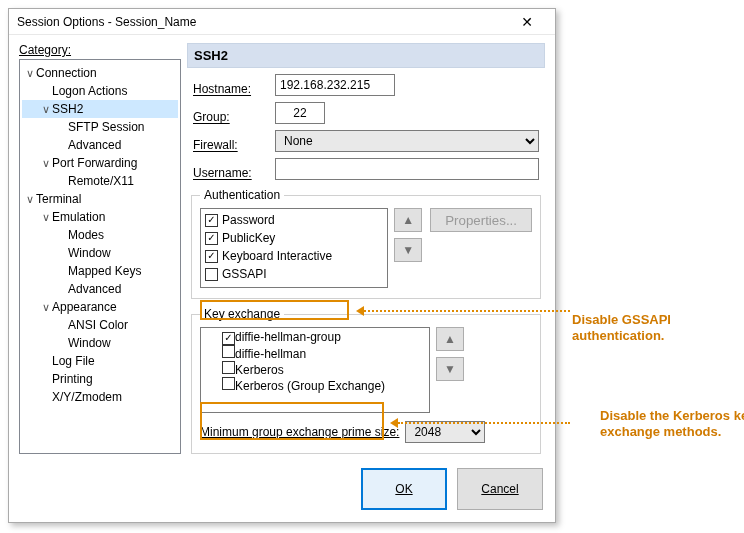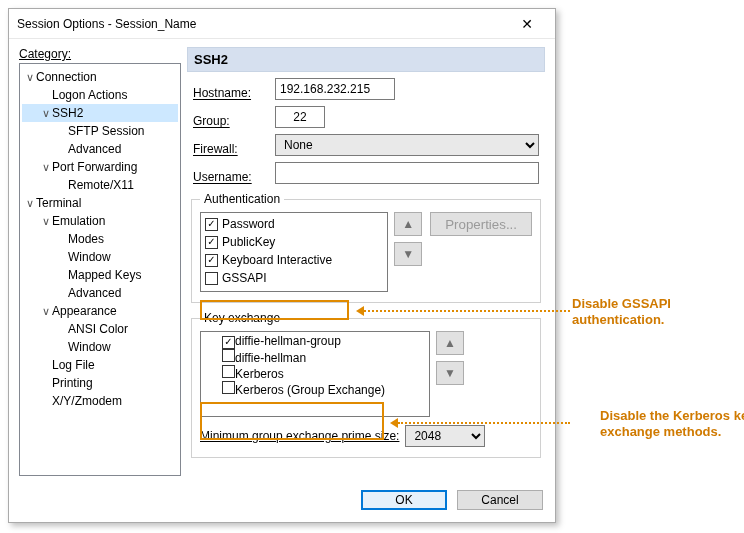--- a/index.html
+++ b/index.html
@@ -169,24 +169,25 @@
   }
   .kex-bottom { display:flex; align-items:center; gap:6px; margin-top:8px; }
   .footer {
     display: flex;
     justify-content: flex-end;
     gap: 10px;
     padding: 10px 12px 12px 0;
   }
   .btn {
     min-width: 86px;
-    height: 20px;
+    height: 42px;
     border: 1px solid #adadad;
     background: #e1e1e1;
     font: inherit;
+    text-decoration: underline;
   }
   .btn.primary {
     border: 2px solid #0078d7;
     background: #e5f1fb;
   }
   
   .hl {
     position: absolute;
     border: 2px solid #e08a00;
     pointer-events: none;
@@ -332,14 +333,14 @@
 
 <div class="hl" style="left:200px; top:300px; width:149px; height:20px;"></div>
 <div class="hl" style="left:200px; top:402px; width:184px; height:38px;"></div>
 
 <div class="arrowhead" style="left:356px; top:306px;"></div>
 <div class="dotline" style="left:364px; top:310px; width:206px;"></div>
 
 <div class="arrowhead" style="left:390px; top:418px;"></div>
 <div class="dotline" style="left:398px; top:422px; width:172px;"></div>
 
-<div class="callout" style="left:572px; top:296px;">Disable GSSAPI authentication.</div>
+<div class="callout" style="left:572px; top:312px;">Disable GSSAPI authentication.</div>
 <div class="callout" style="left:600px; top:408px;">Disable the Kerberos key exchange methods.</div>
 
 </body></html>

